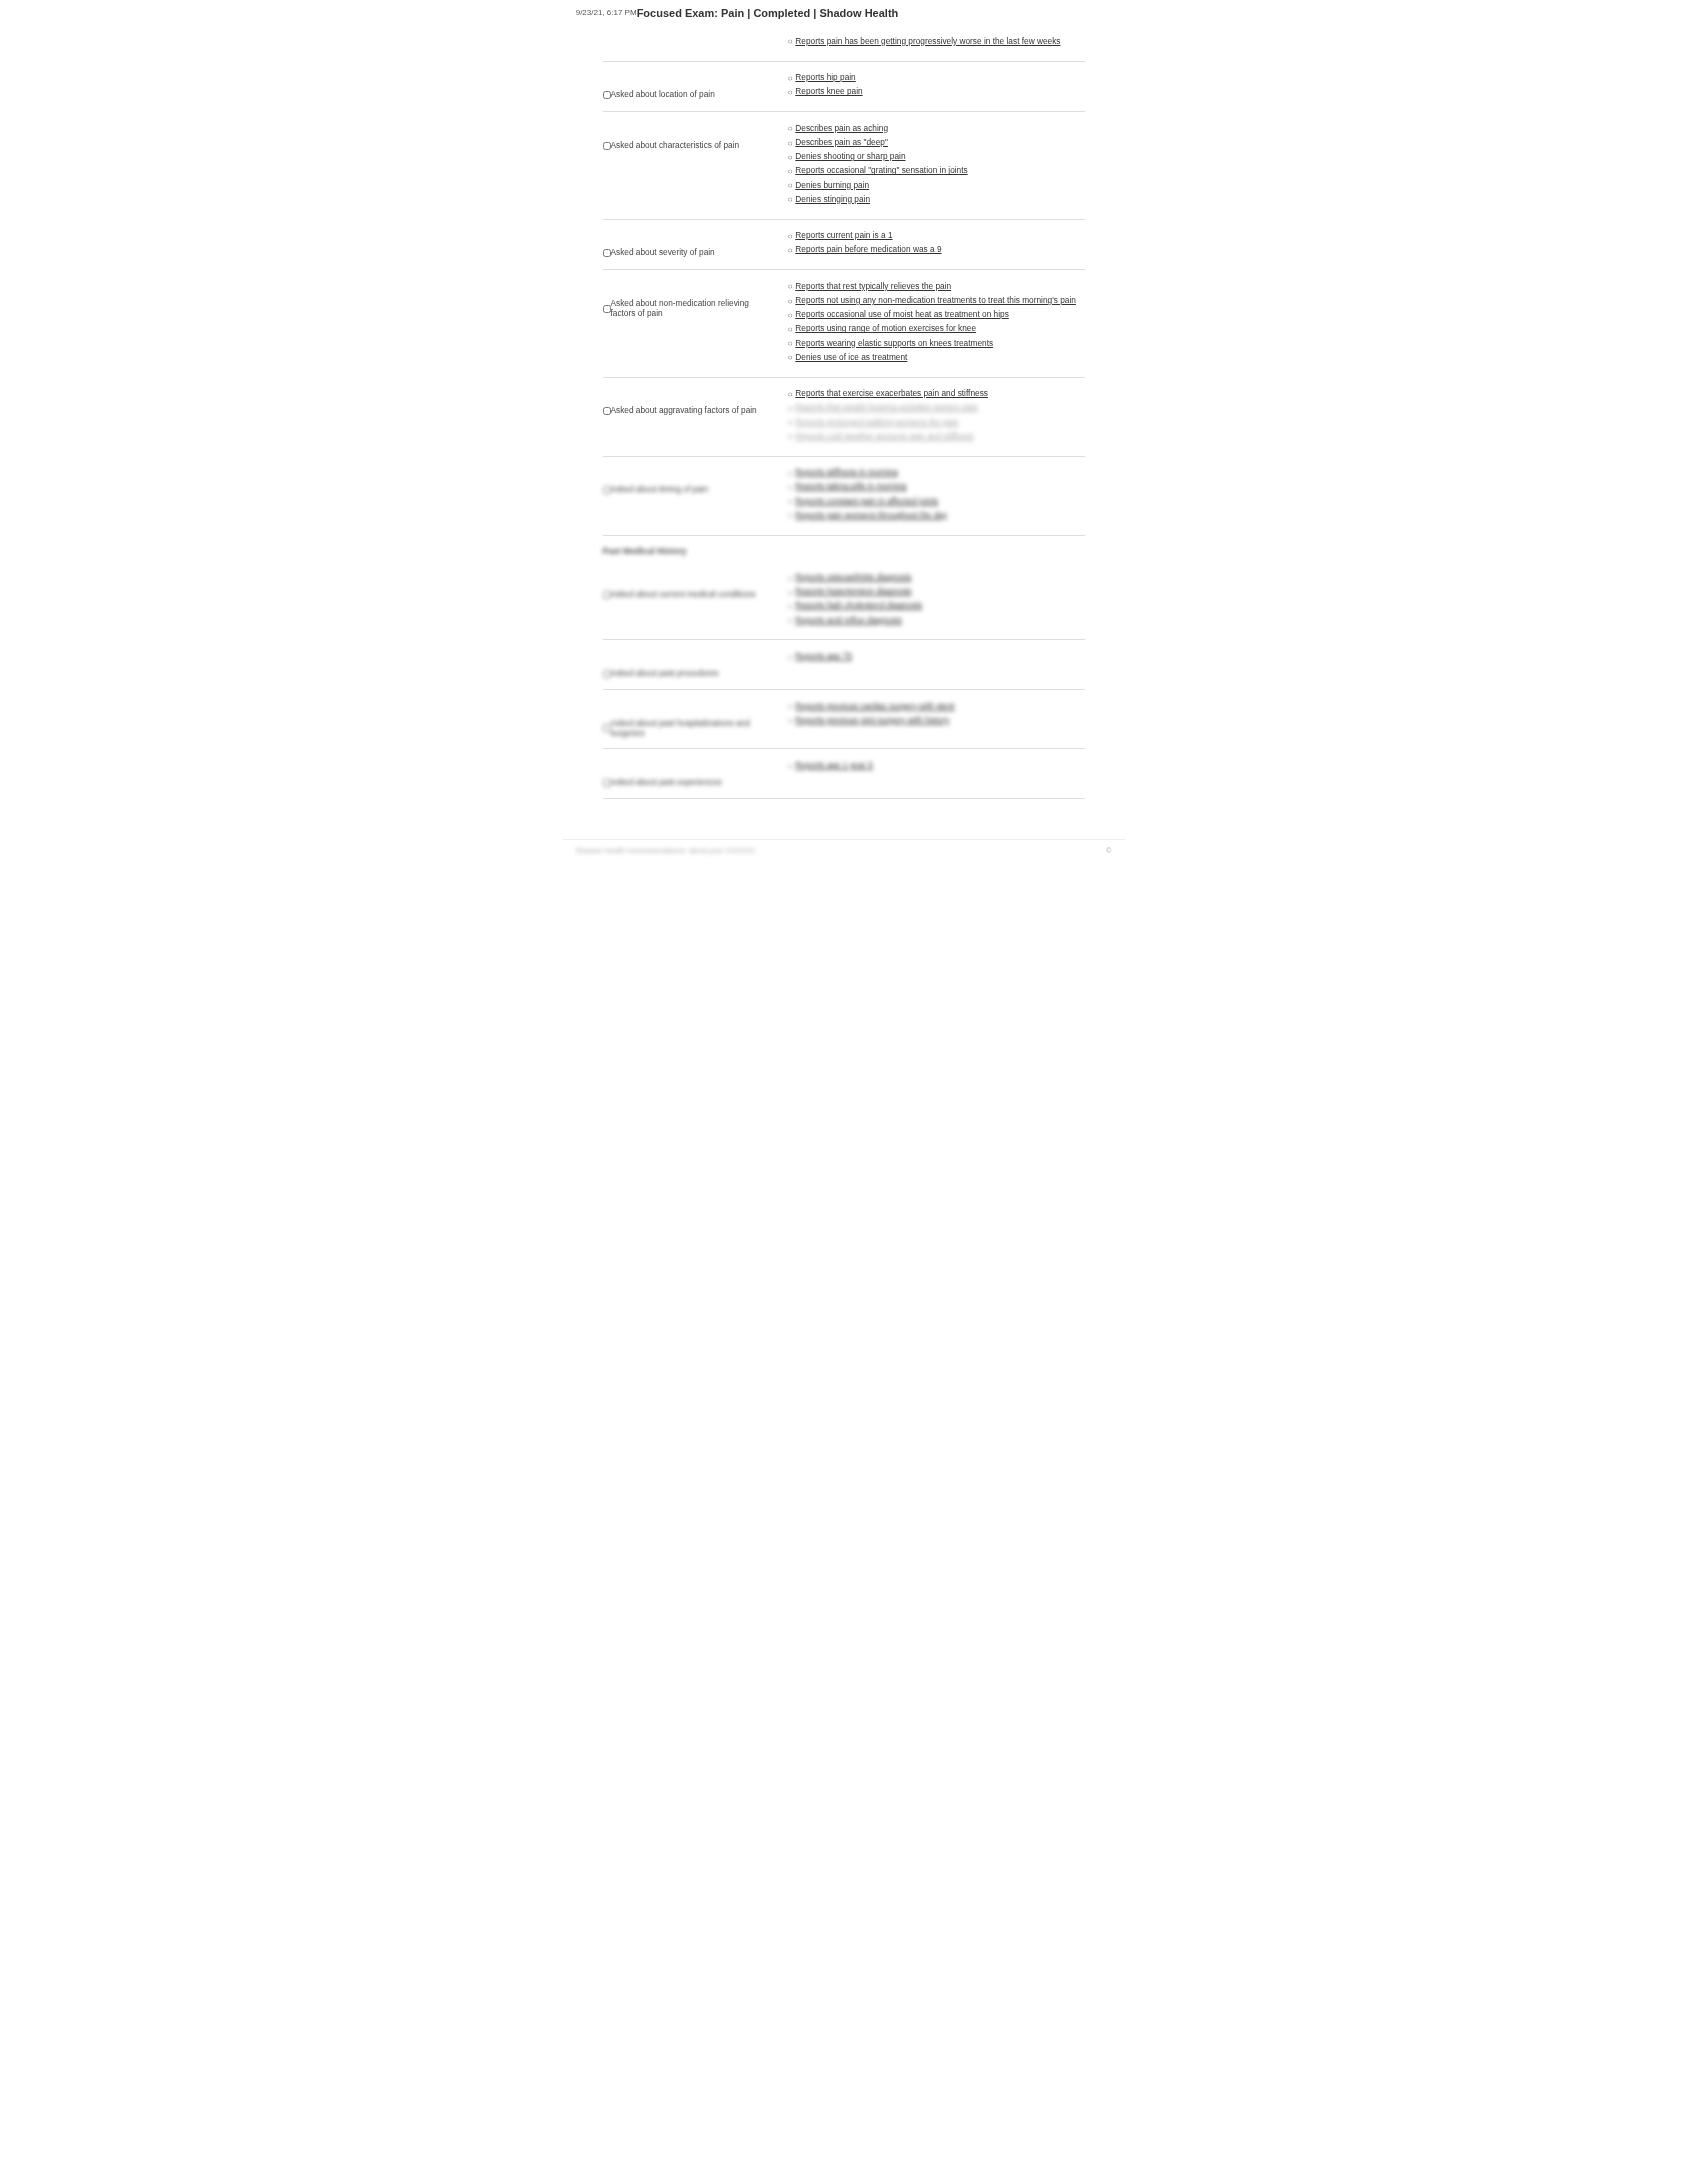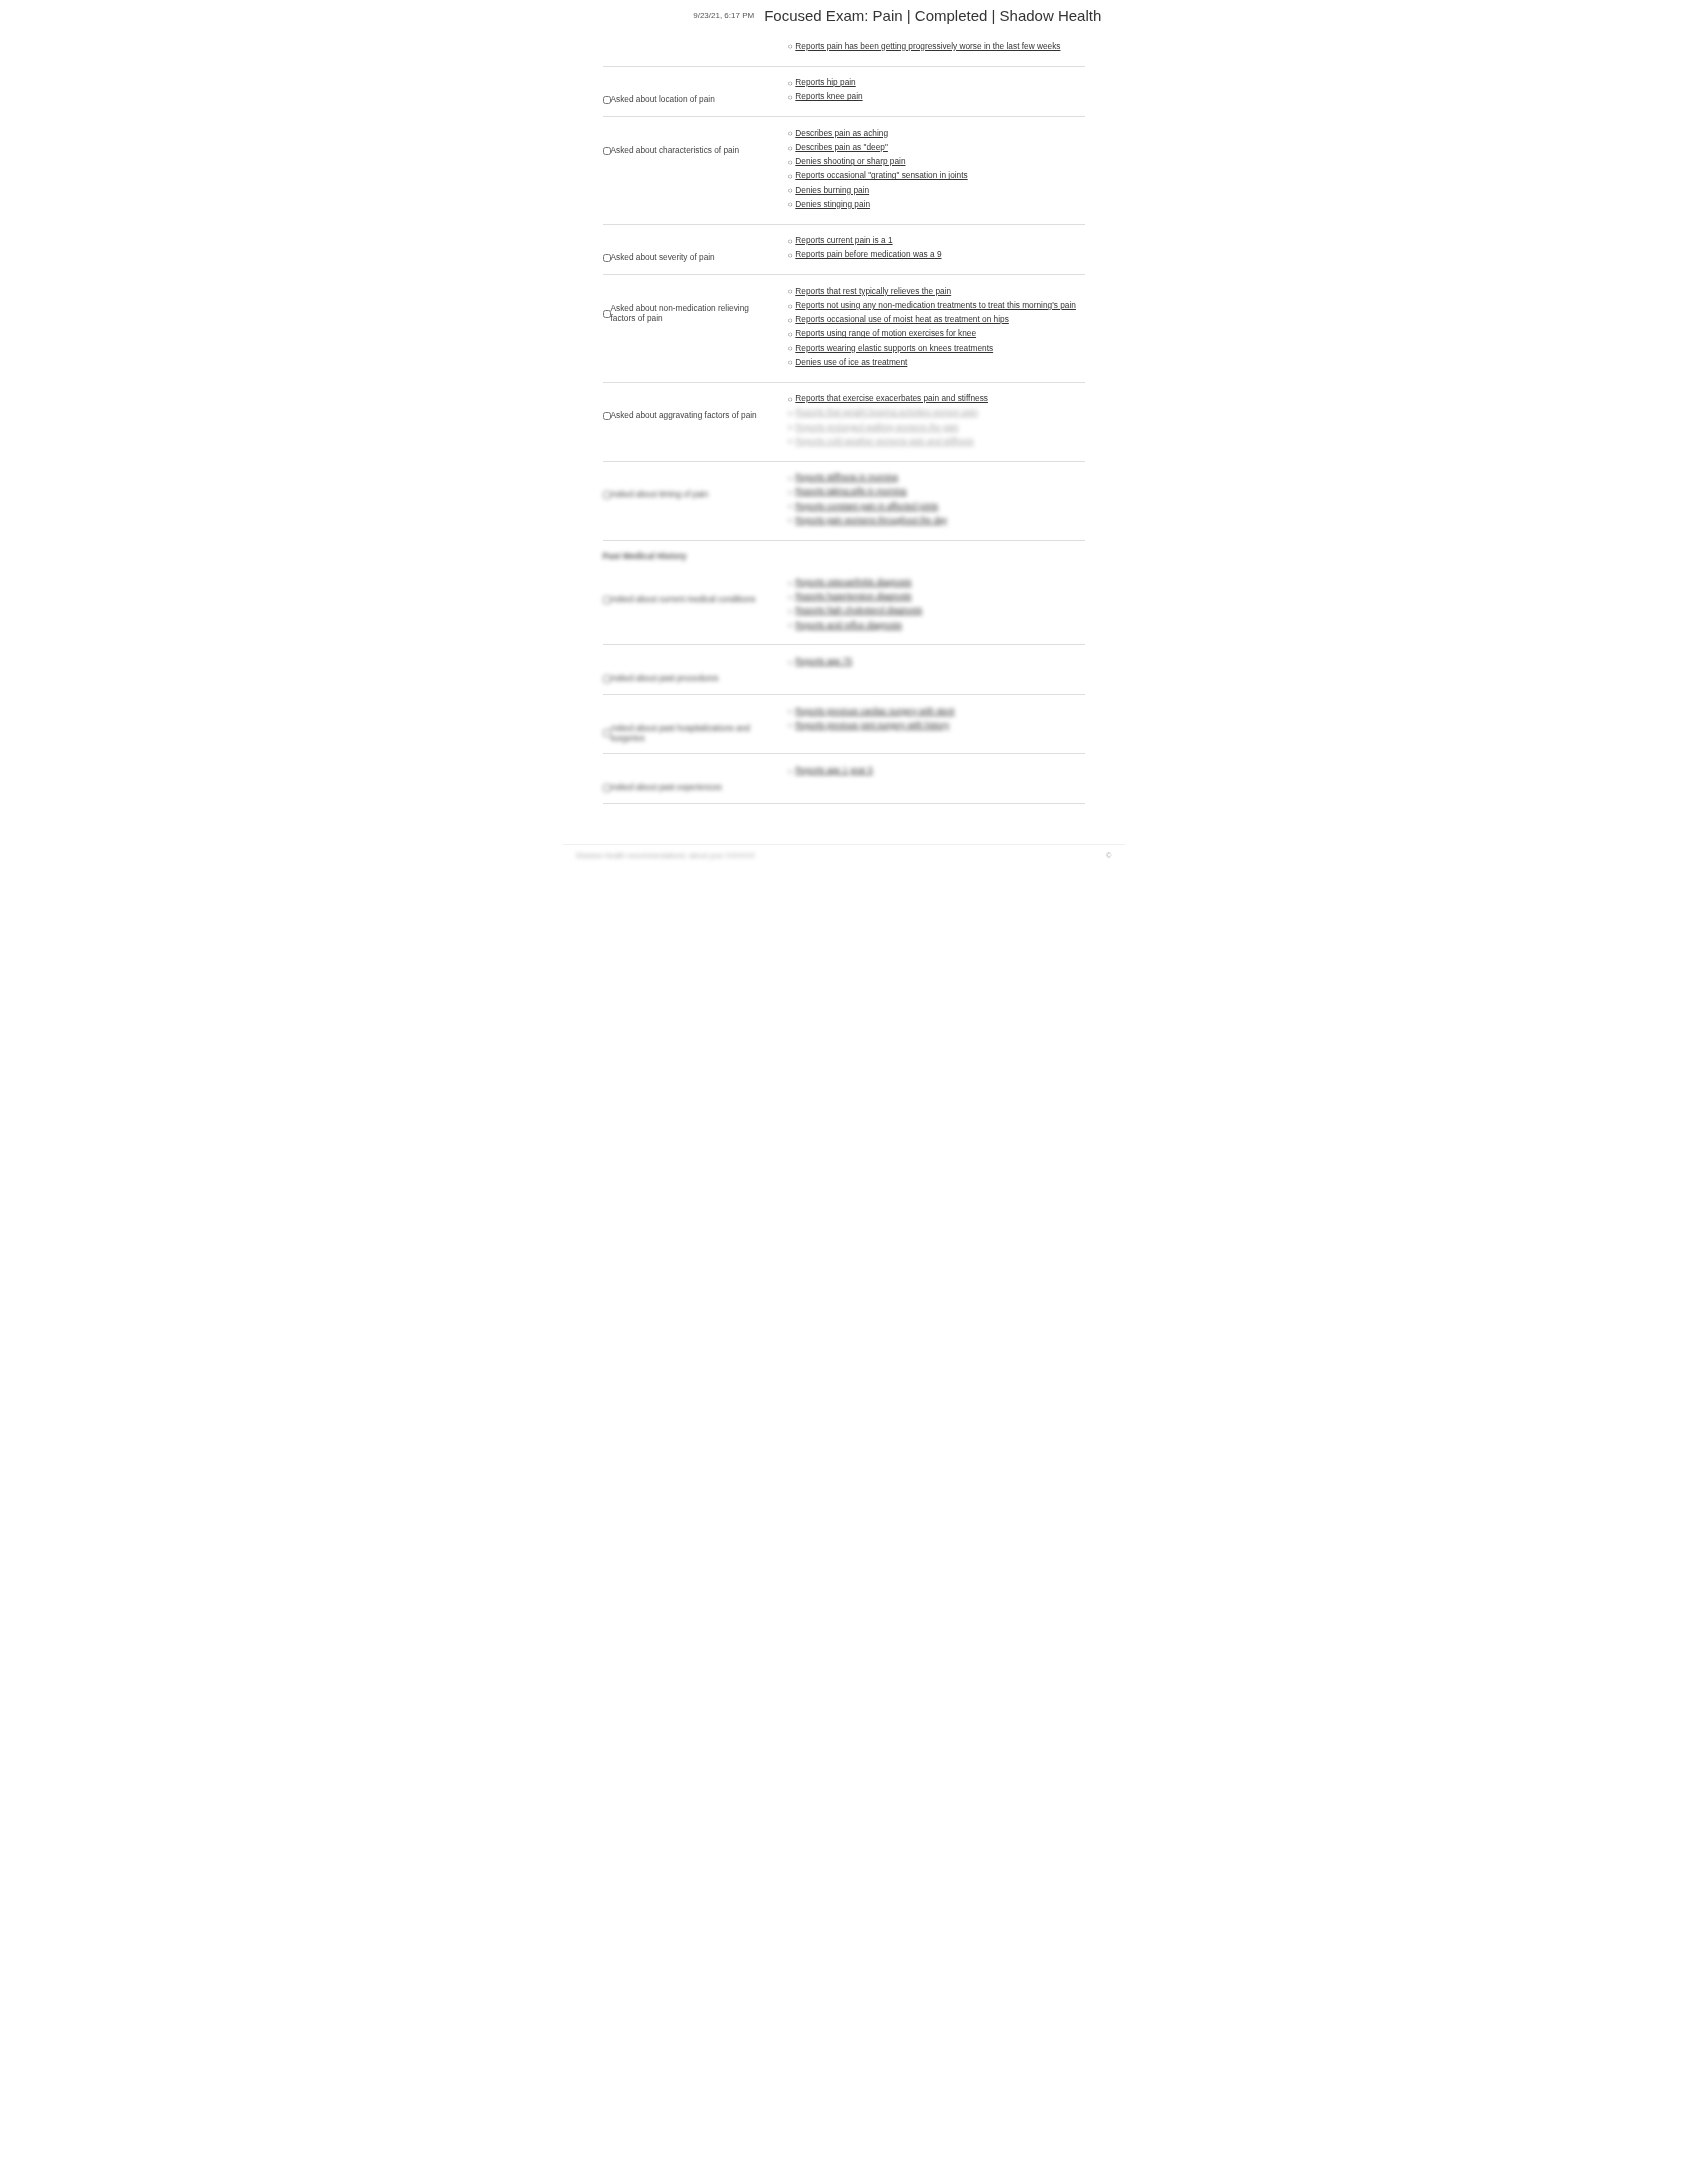--- a/index.html
+++ b/index.html
@@ -6,30 +6,29 @@
     body {
       font-family: Arial, sans-serif;
       font-size: 8.6px;
       color: #333;
       background: #fff;
       width: 562px;
       margin: 0 auto;
     }
     .header-bar {
       display: flex;
-      justify-content: flex-end;
+      justify-content: flex-start;
       align-items: center;
       padding: 6.6px 13.2px;
       font-size: 8px;
       color: #555;
-      gap: 10px;
     }
     .page-title {
-      font-size: 15px;
-      font-weight: normal;
+      font-size: 11px;
+      font-weight: bold;
       color: #333;
     }
     .content {
       padding: 0 40px 26.5px 40px;
     }
     .section {
       display: flex;
       border-bottom: 0.7px solid #ddd;
       padding: 10.6px 0;
     }

